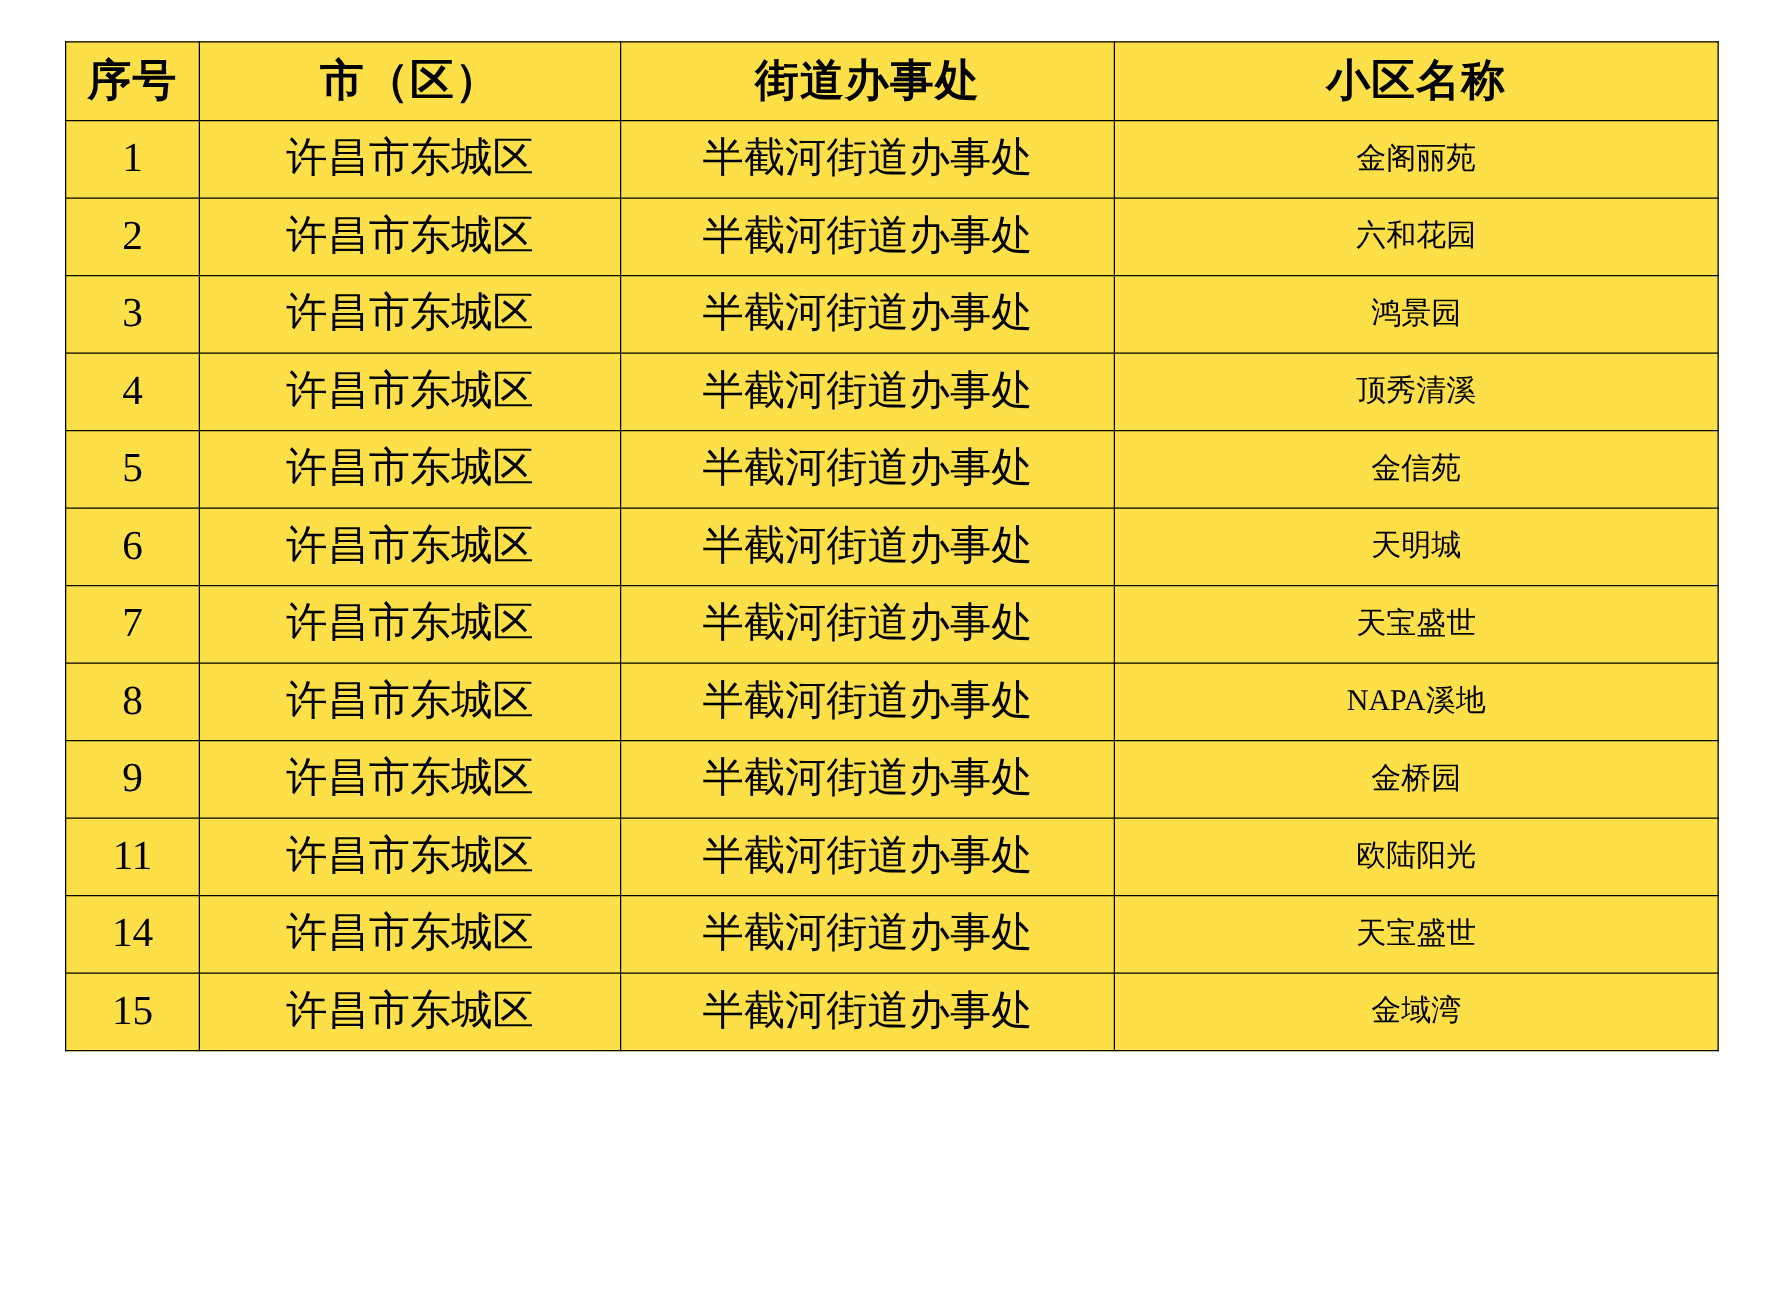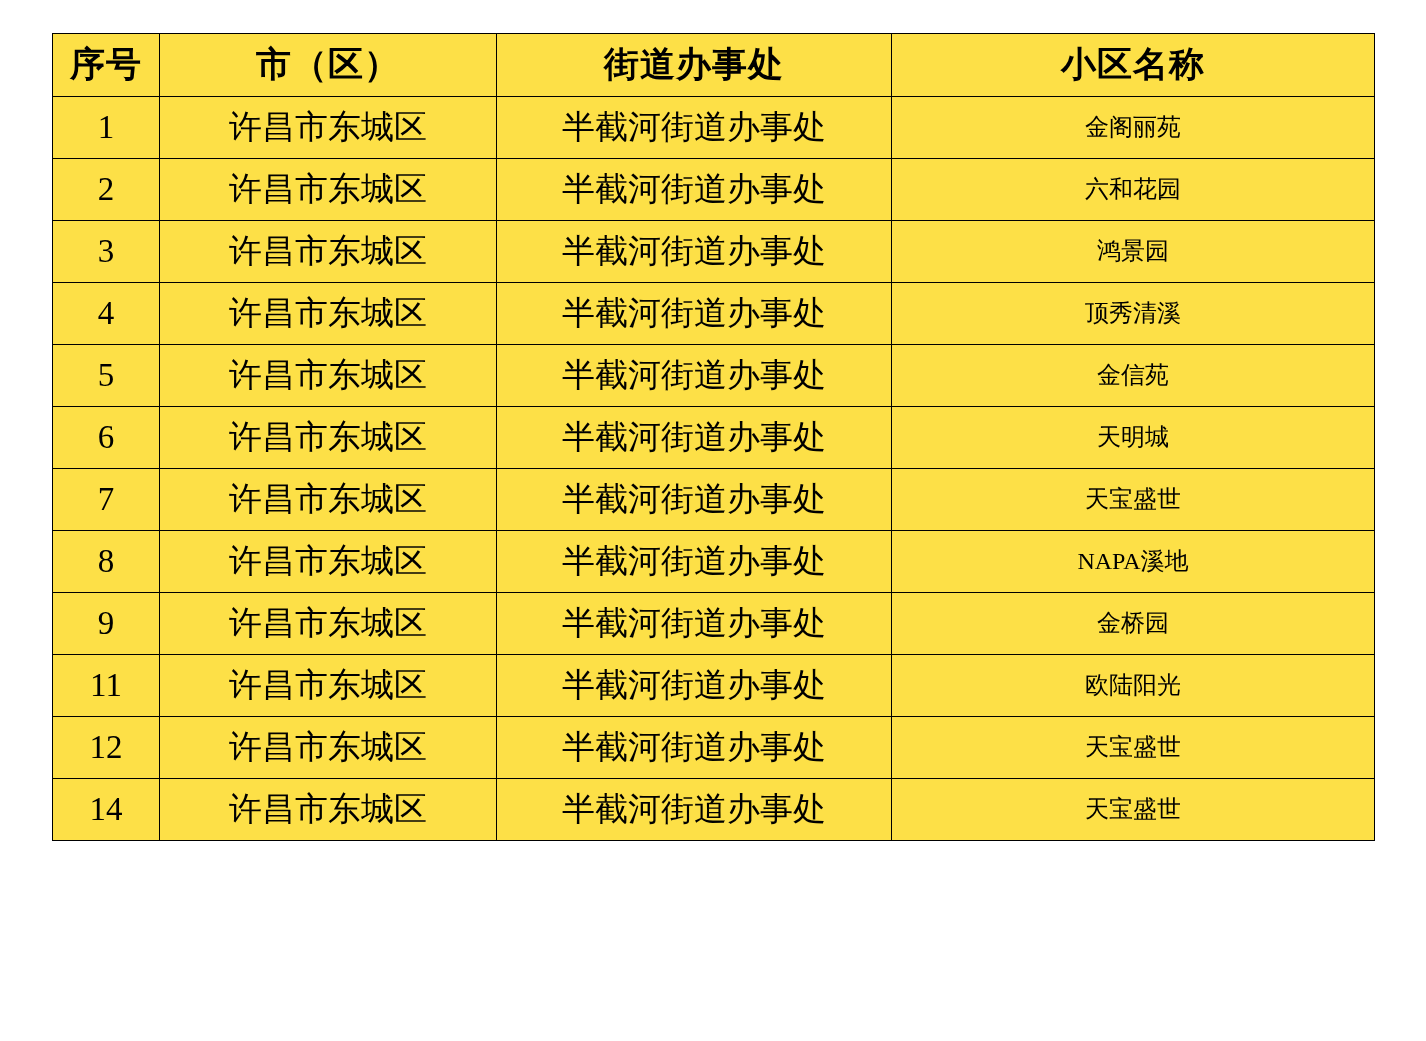--- a/index.html
+++ b/index.html
@@ -151,27 +151,27 @@
           <td class="col-street">半截河街道办事处</td>
           <td class="col-name">金桥园</td>
         </tr>
         <tr>
           <td class="col-idx">11</td>
           <td class="col-city">许昌市东城区</td>
           <td class="col-street">半截河街道办事处</td>
           <td class="col-name">欧陆阳光</td>
         </tr>
         <tr>
-          <td class="col-idx">12</td>
+          <td class="col-idx">14</td>
           <td class="col-city">许昌市东城区</td>
           <td class="col-street">半截河街道办事处</td>
           <td class="col-name">天宝盛世</td>
         </tr>
         <tr>
-          <td class="col-idx">14</td>
+          <td class="col-idx">15</td>
           <td class="col-city">许昌市东城区</td>
           <td class="col-street">半截河街道办事处</td>
-          <td class="col-name">天宝盛世</td>
+          <td class="col-name">金域湾</td>
         </tr>
       </tbody>
     </table>
   </div>
 </div>
 
 </body></html>

